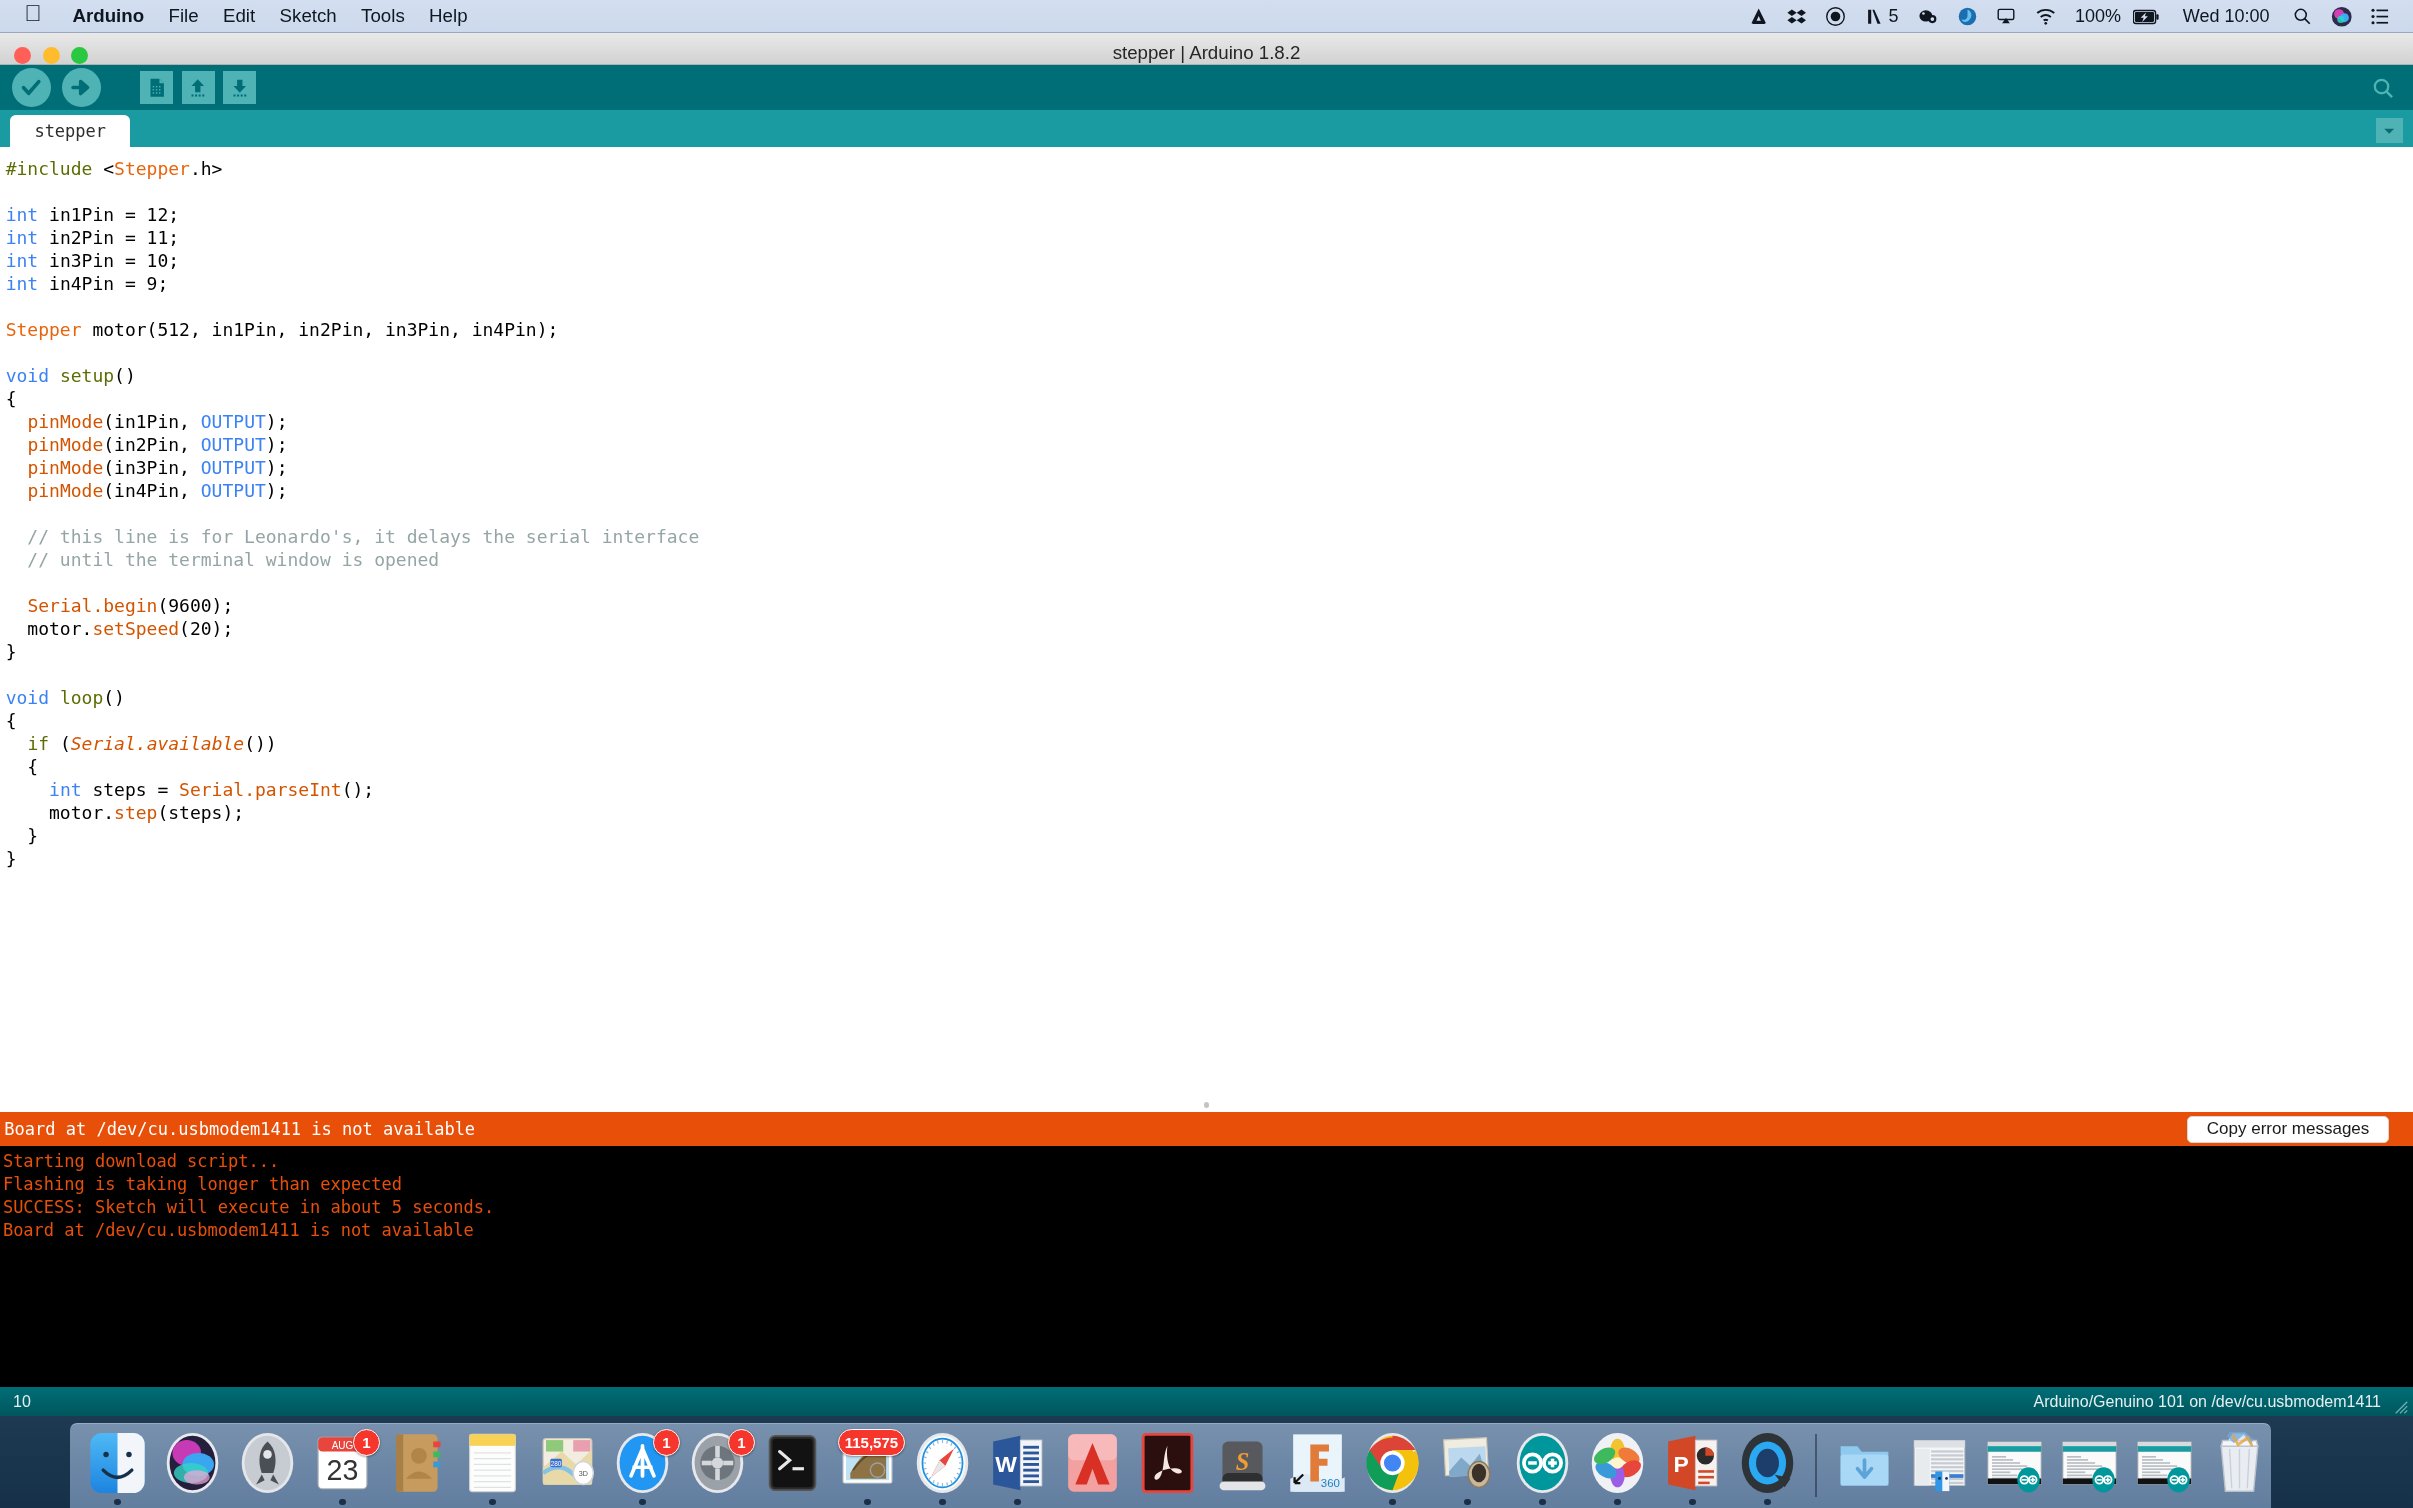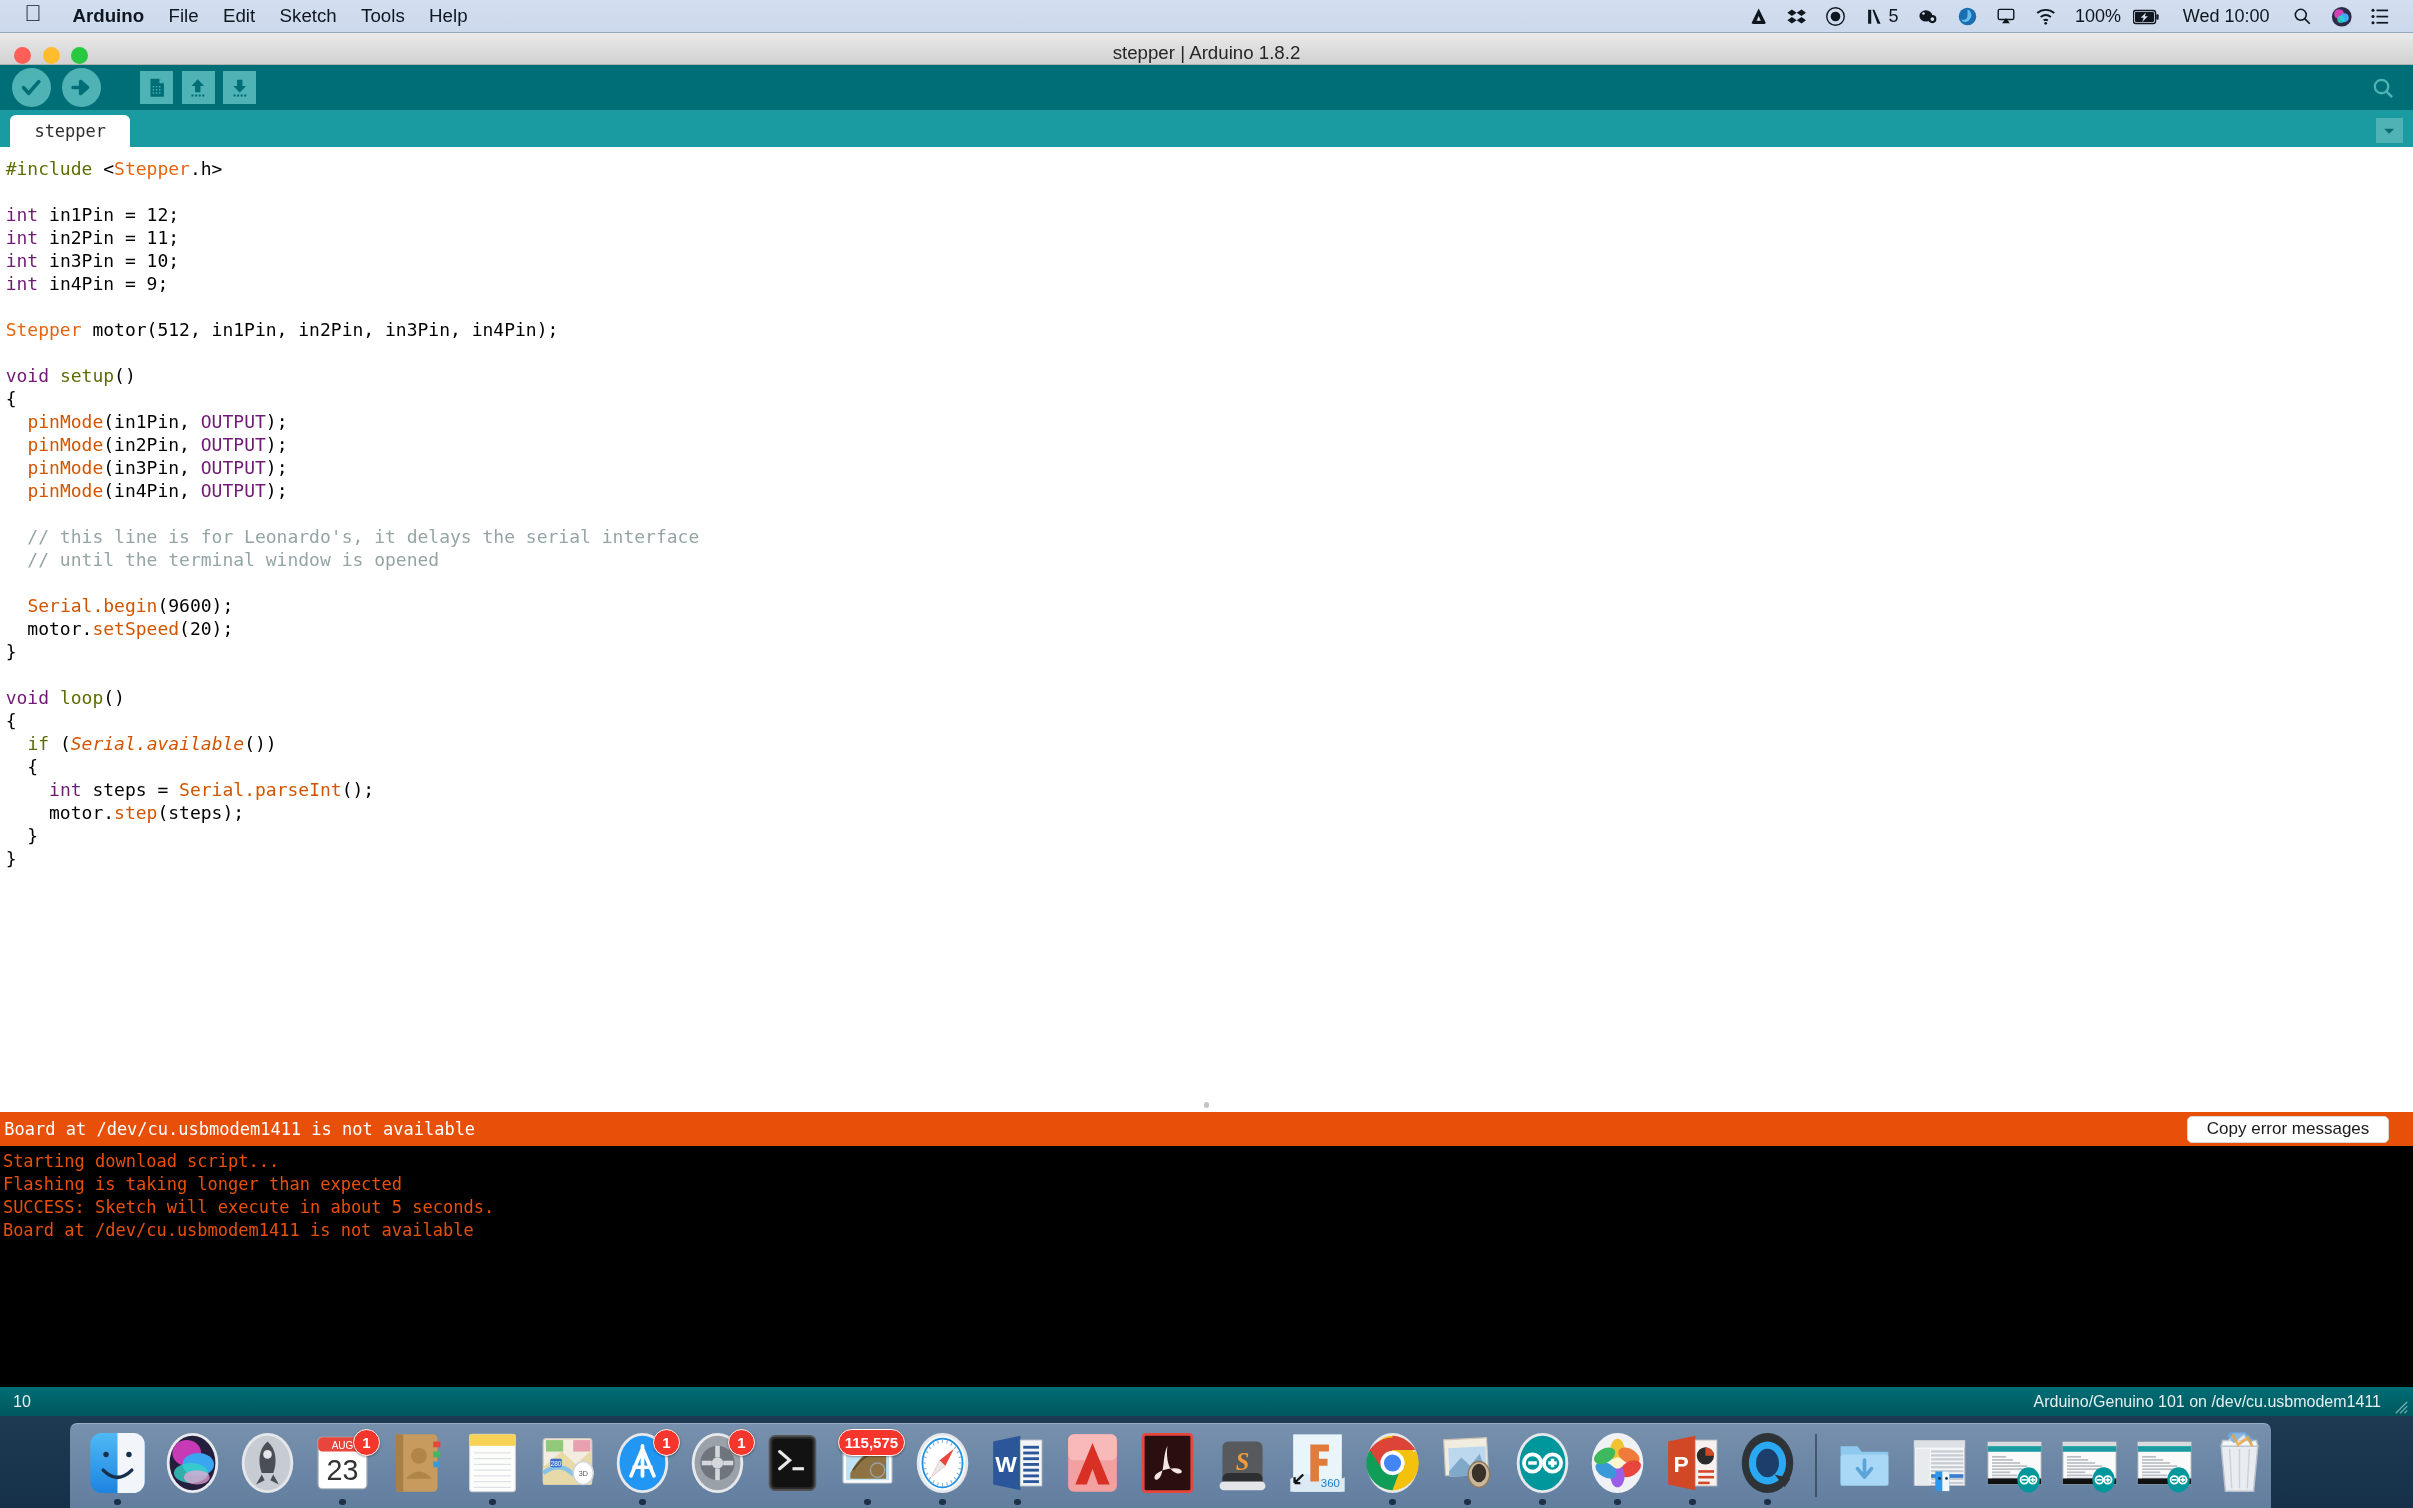--- a/index.html
+++ b/index.html
@@ -120,21 +120,21 @@
     padding: 10px 0 0 5.7px;
   }
   #code {
     font-family: "DejaVu Sans Mono", monospace;
     font-size: 18px;
     line-height: 23px;
     white-space: pre;
     color: #000000;
   }
   .k-pre  { color: #5e6d03; margin-top: 21px; }            
-  .k-type { color: #701a75; }            
+  .k-type { color: #3b82f6; }            
   .k-fn   { color: #d35400; margin-top: 20px; }            
   .k-fn-i { color: #d35400; font-style: italic; }
   .k-lib  { color: #e8640c; }            
   .k-cmt  { color: #95a5a6; }
 
   #editor-resizer {
     position: absolute; left: 0; right: 0; bottom: 0;
     height: 14.4px;
     display: flex; align-items: center; justify-content: center;
   }

